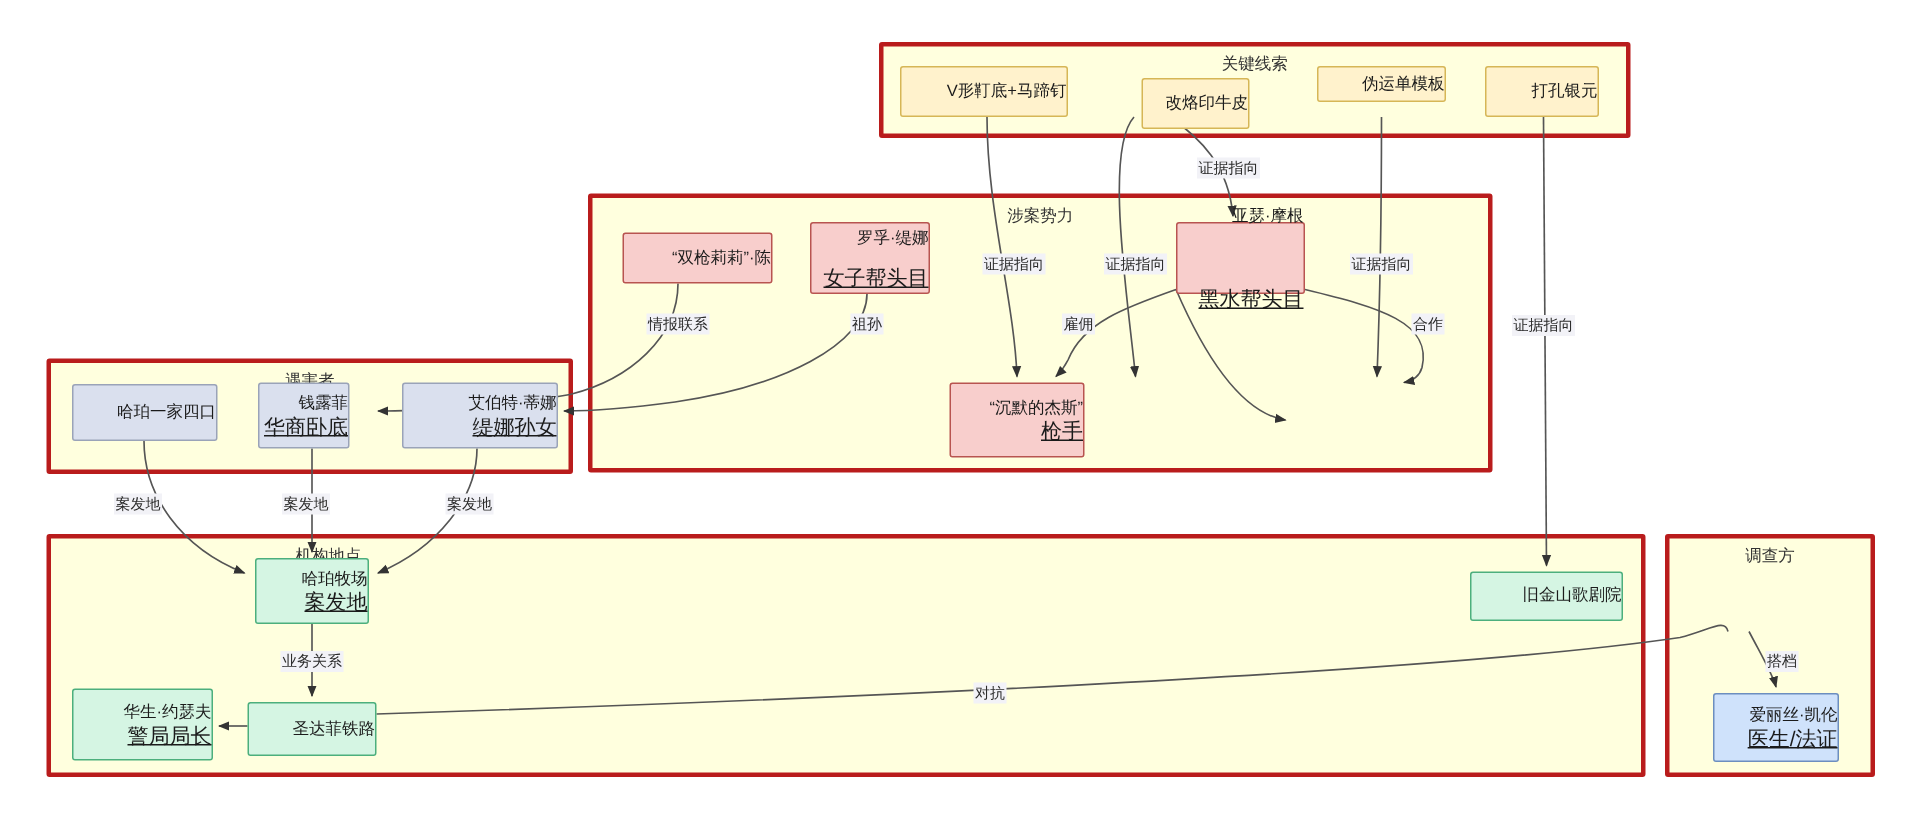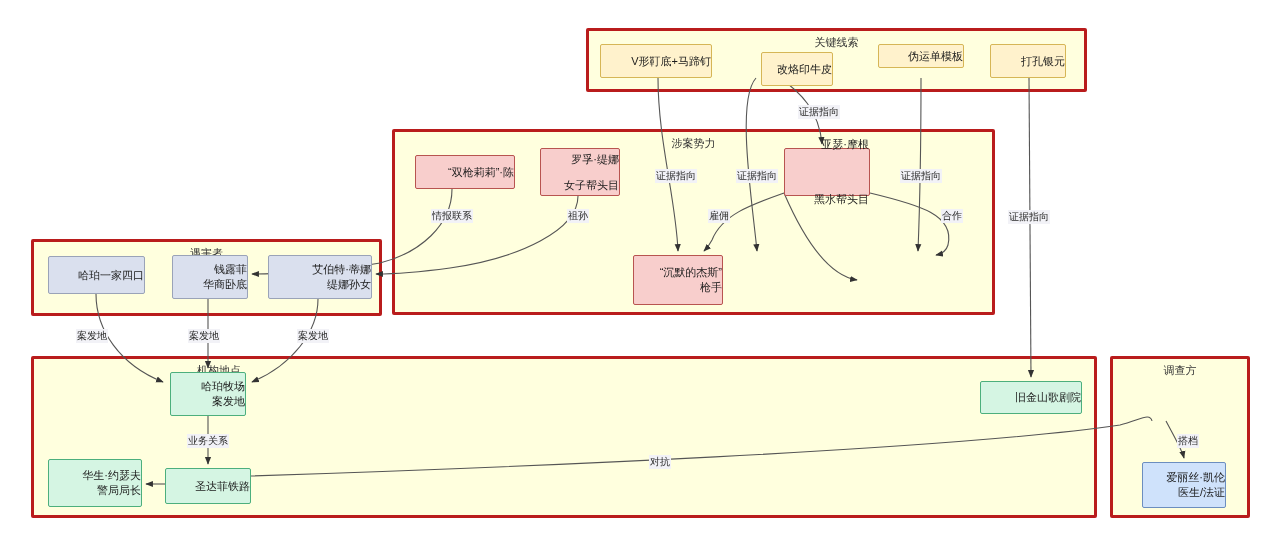--- a/index.html
+++ b/index.html
@@ -45,21 +45,21 @@
     flex-direction: column;
     align-items: flex-end;
     justify-content: center;
     border-radius: 2px;
     font-size: 11px;
     line-height: 15px;
     color: #1b1b1b;
     text-align: center;
     white-space: nowrap;
   }
-  .node .l2 { font-size: 11px; }
+  .node .l2 { font-size: 14px; text-decoration: underline; }
   .node.clue   { background: #fff2cc; border: 1px solid #d6b656; }
   .node.faction{ background: #f8cecc; border: 1px solid #b85450; }
   .node.victim { background: #dae0ee; border: 1px solid #9aa3b8; }
   .node.place  { background: #d5f5e3; border: 1px solid #4caf7d; }
   .node.invest { background: #cfe2fb; border: 1px solid #6c8ebf; }
   .edge-label {
     position: absolute;
     box-sizing: border-box;
     font-size: 10px;
     color: #2b2b2b;
@@ -179,21 +179,21 @@
     <div class="l2">黑水帮头目</div>
   </div>
   <div class="node faction" style="left:633px; top:255px; width:90px; height:50px;">
     <div>“沉默的杰斯”</div>
     <div class="l2">枪手</div>
   </div>
 
   <div class="node victim" style="left:48px; top:256px; width:97px; height:38px;">
     <div>哈珀一家四口</div>
   </div>
-  <div class="node victim" style="left:172px; top:255px; width:76px; height:44px;">
+  <div class="node victim" style="left:172px; top:255px; width:61px; height:44px;">
     <div>钱露菲</div>
     <div class="l2">华商卧底</div>
   </div>
   <div class="node victim" style="left:268px; top:255px; width:104px; height:44px;">
     <div>艾伯特·蒂娜</div>
     <div class="l2">缇娜孙女</div>
   </div>
 
   <div class="node place" style="left:170px; top:372px; width:76px; height:44px;">
     <div>哈珀牧场</div>

